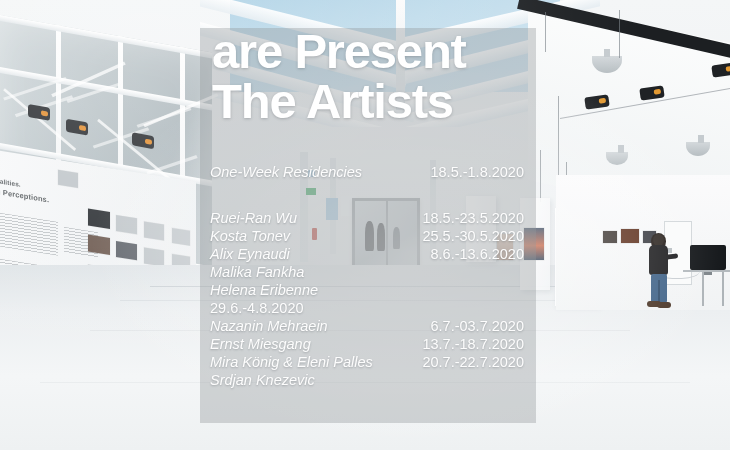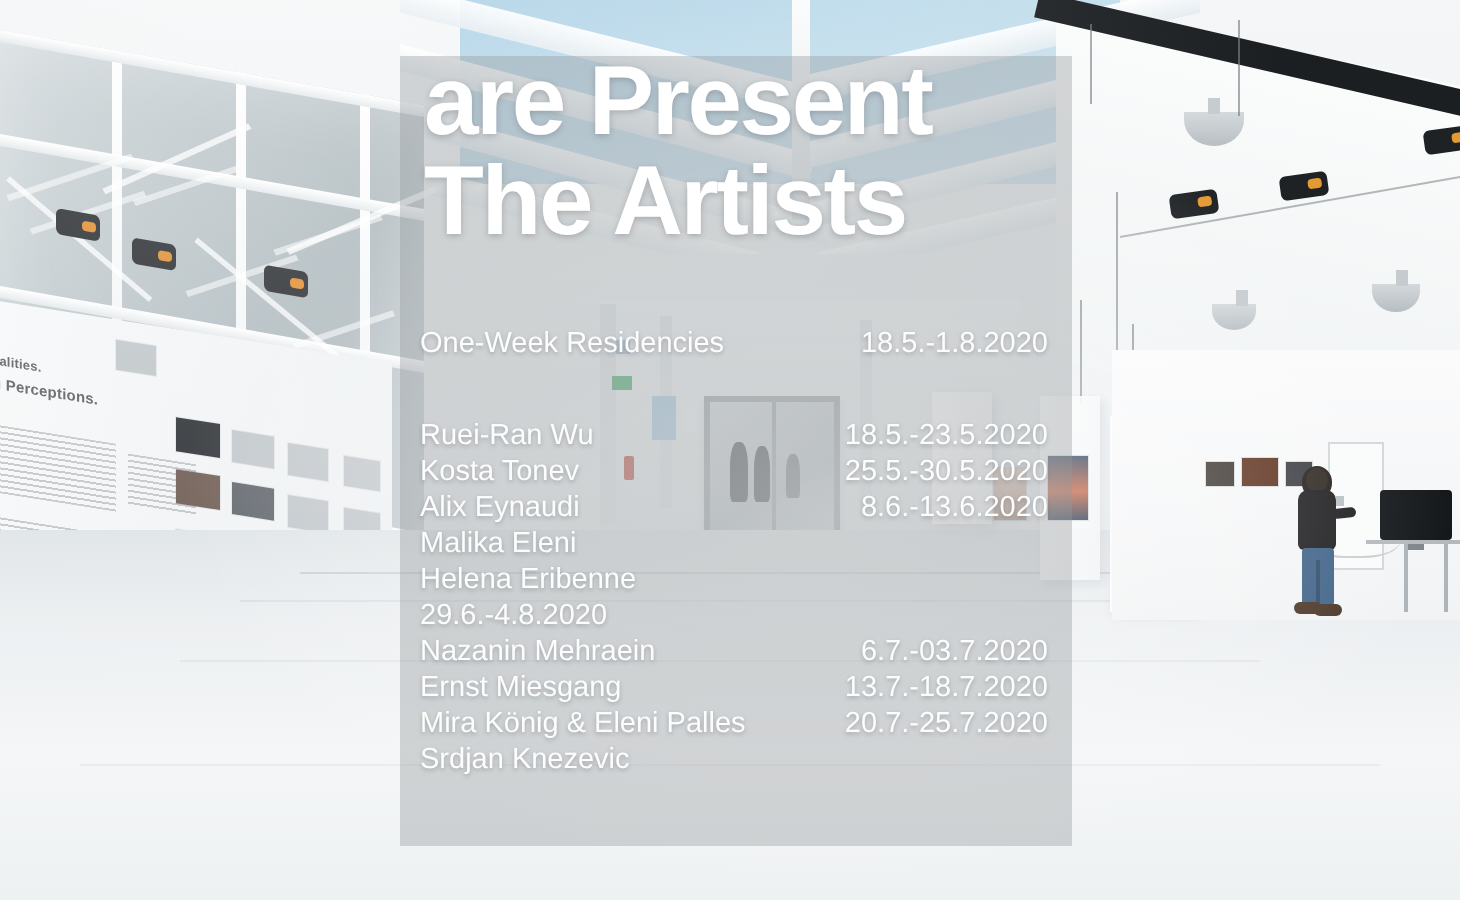--- a/index.html
+++ b/index.html
@@ -306,21 +306,21 @@
     font-size: 14.5px;
     line-height: 18px;
     text-shadow: 0 1px 2px rgba(60,66,72,.30);
   }
   .row {
     display: flex;
     justify-content: space-between;
     align-items: baseline;
     white-space: nowrap;
   }
-  .row .nm { text-align: left; }
+  .row .nm { text-align: left; font-style: italic; }
   .row .dt { text-align: left; }
   .row.header { margin-bottom: 28px; }
 </style>
 </head>
 <body>
 
 <div id="poster">
 
   <div class="photo">
 
@@ -488,39 +488,39 @@
         </div>
         <div class="row">
           <span class="nm">Kosta Tonev</span>
           <span class="dt">25.5.-30.5.2020</span>
         </div>
         <div class="row">
           <span class="nm">Alix Eynaudi</span>
           <span class="dt">8.6.-13.6.2020</span>
         </div>
         <div class="row">
-          <span class="nm">Malika Eleni</span>
+          <span class="nm">Malika Fankha</span>
         </div>
         <div class="row">
           <span class="nm">Helena Eribenne</span>
         </div>
         <div class="row">
           <span class="dt">29.6.-4.8.2020</span>
         </div>
         <div class="row">
           <span class="nm">Nazanin Mehraein</span>
           <span class="dt">6.7.-03.7.2020</span>
         </div>
         <div class="row">
           <span class="nm">Ernst Miesgang</span>
           <span class="dt">13.7.-18.7.2020</span>
         </div>
         <div class="row">
           <span class="nm">Mira König &amp; Eleni Palles</span>
-          <span class="dt">20.7.-25.7.2020</span>
+          <span class="dt">20.7.-22.7.2020</span>
         </div>
         <div class="row">
           <span class="nm">Srdjan Knezevic</span>
         </div>
       </div>
   </div>
 
 </div>
 
 </body></html>

